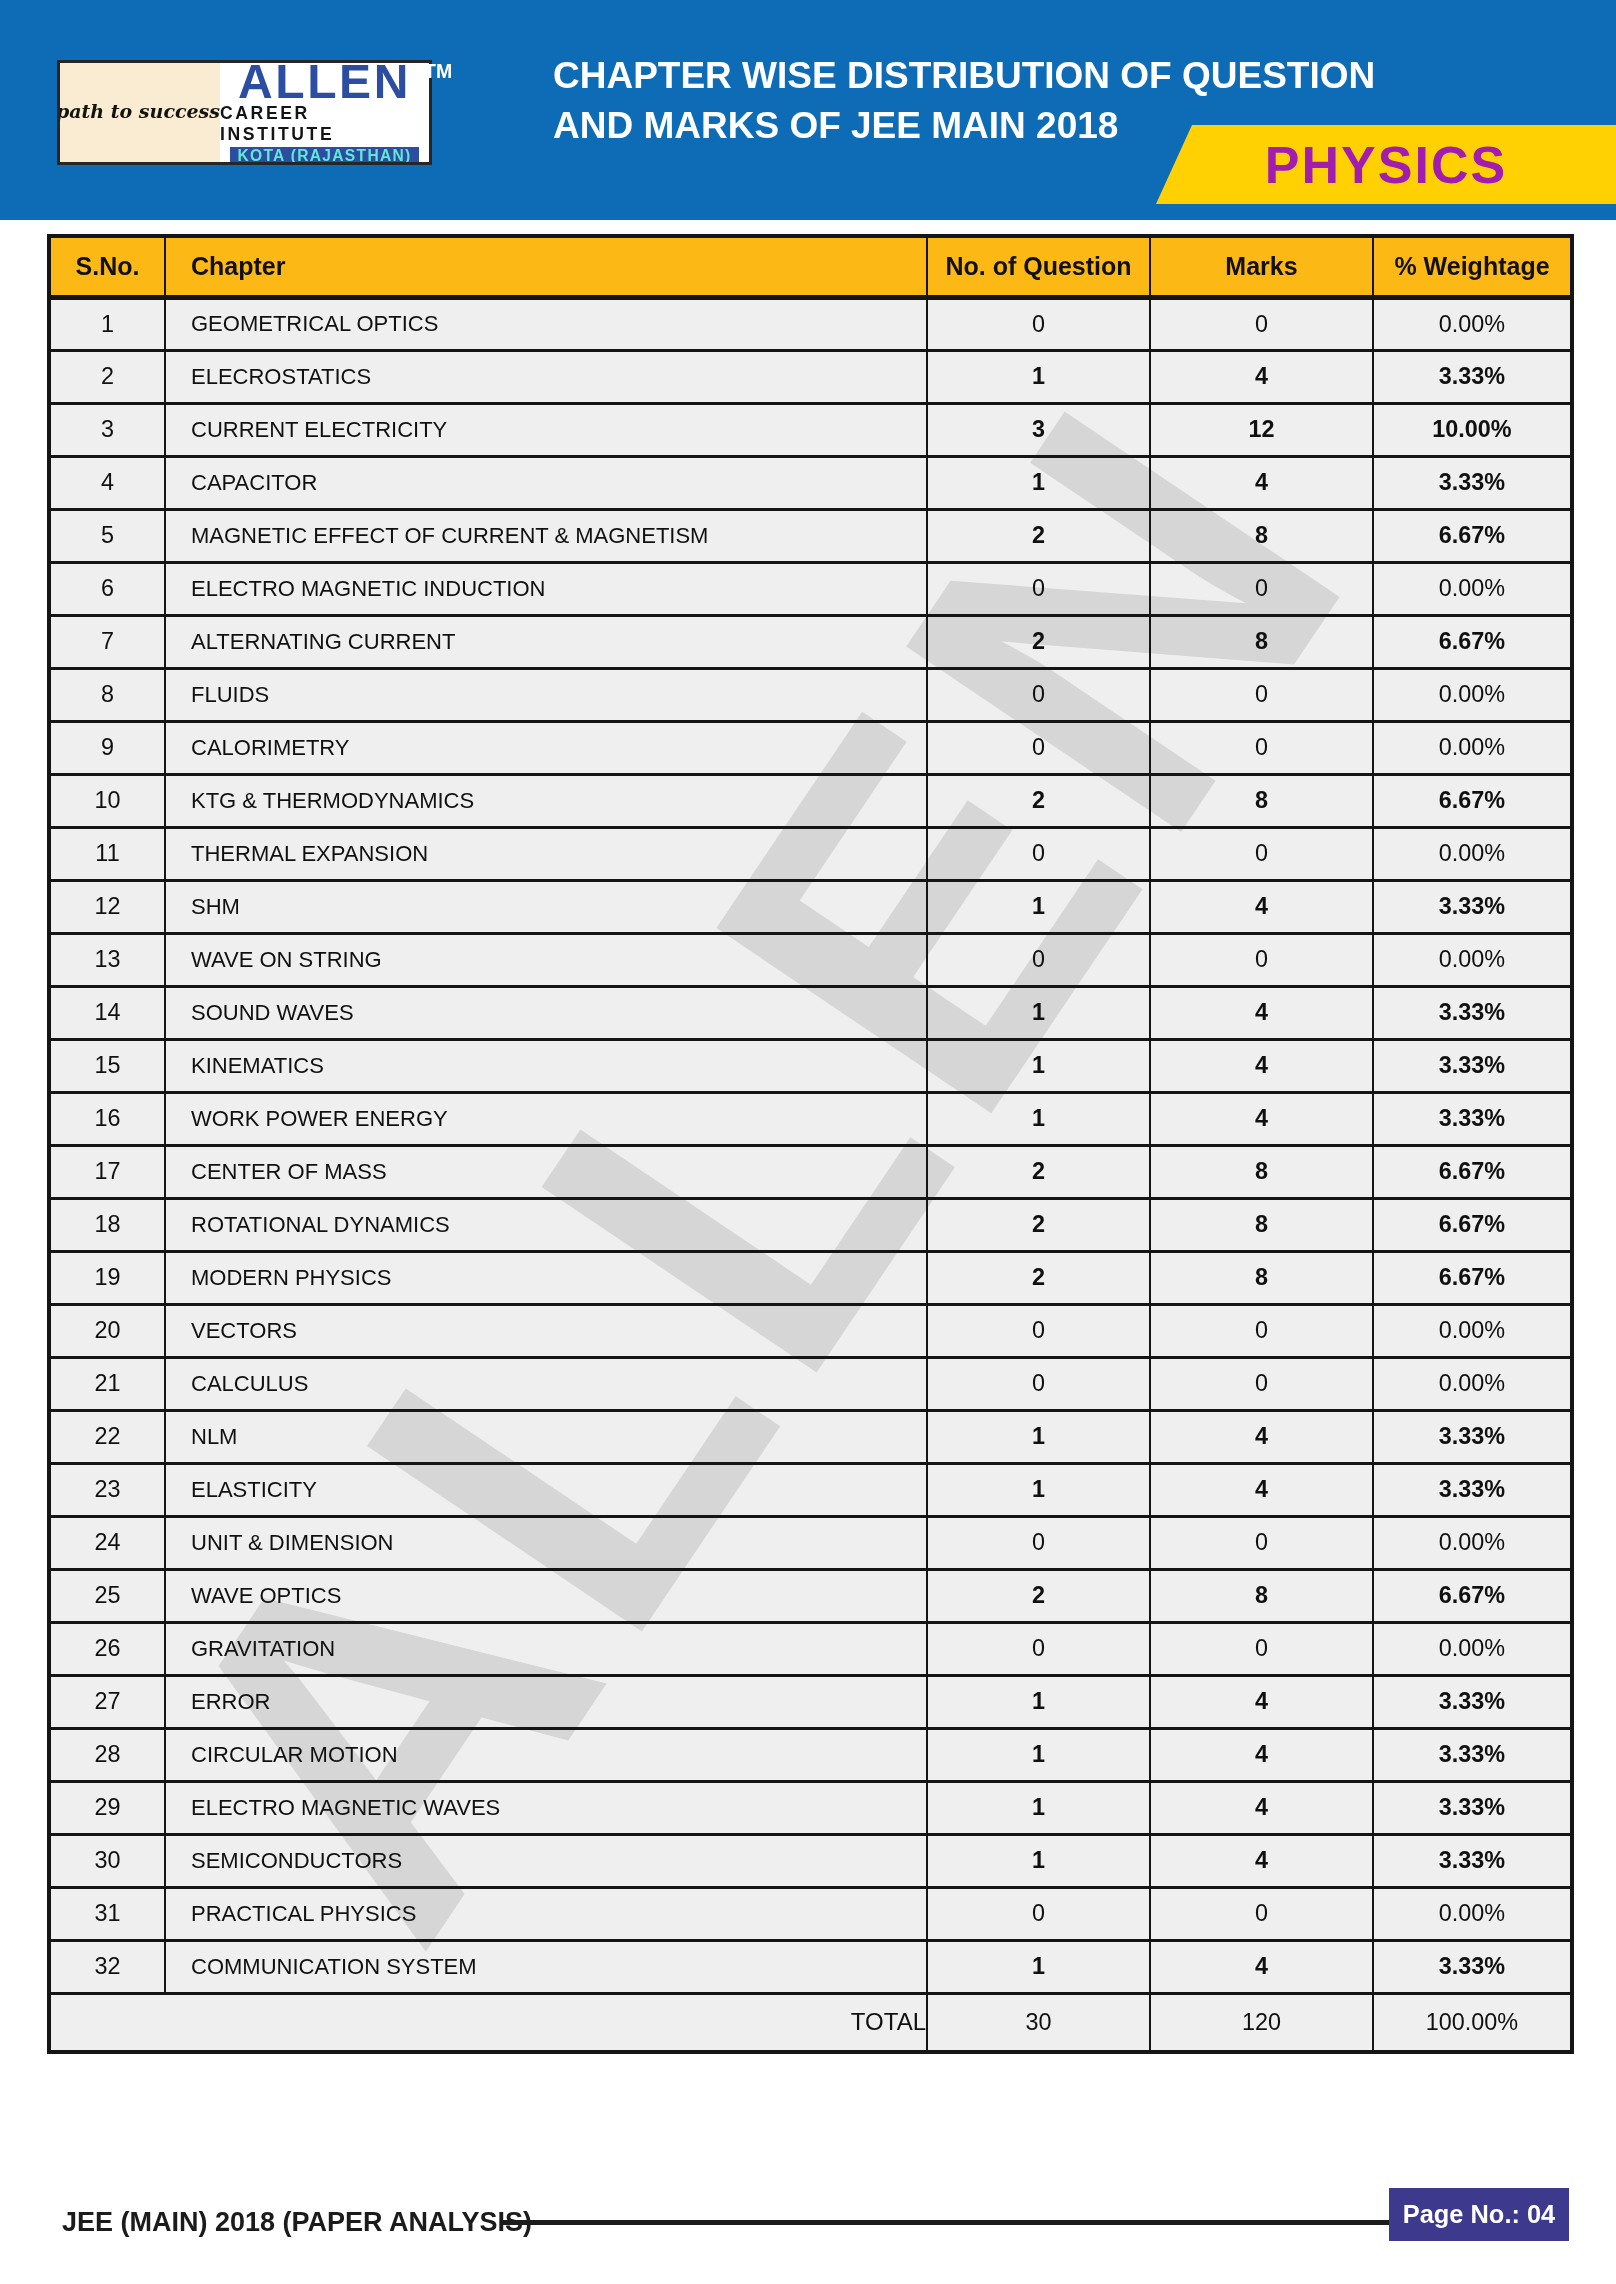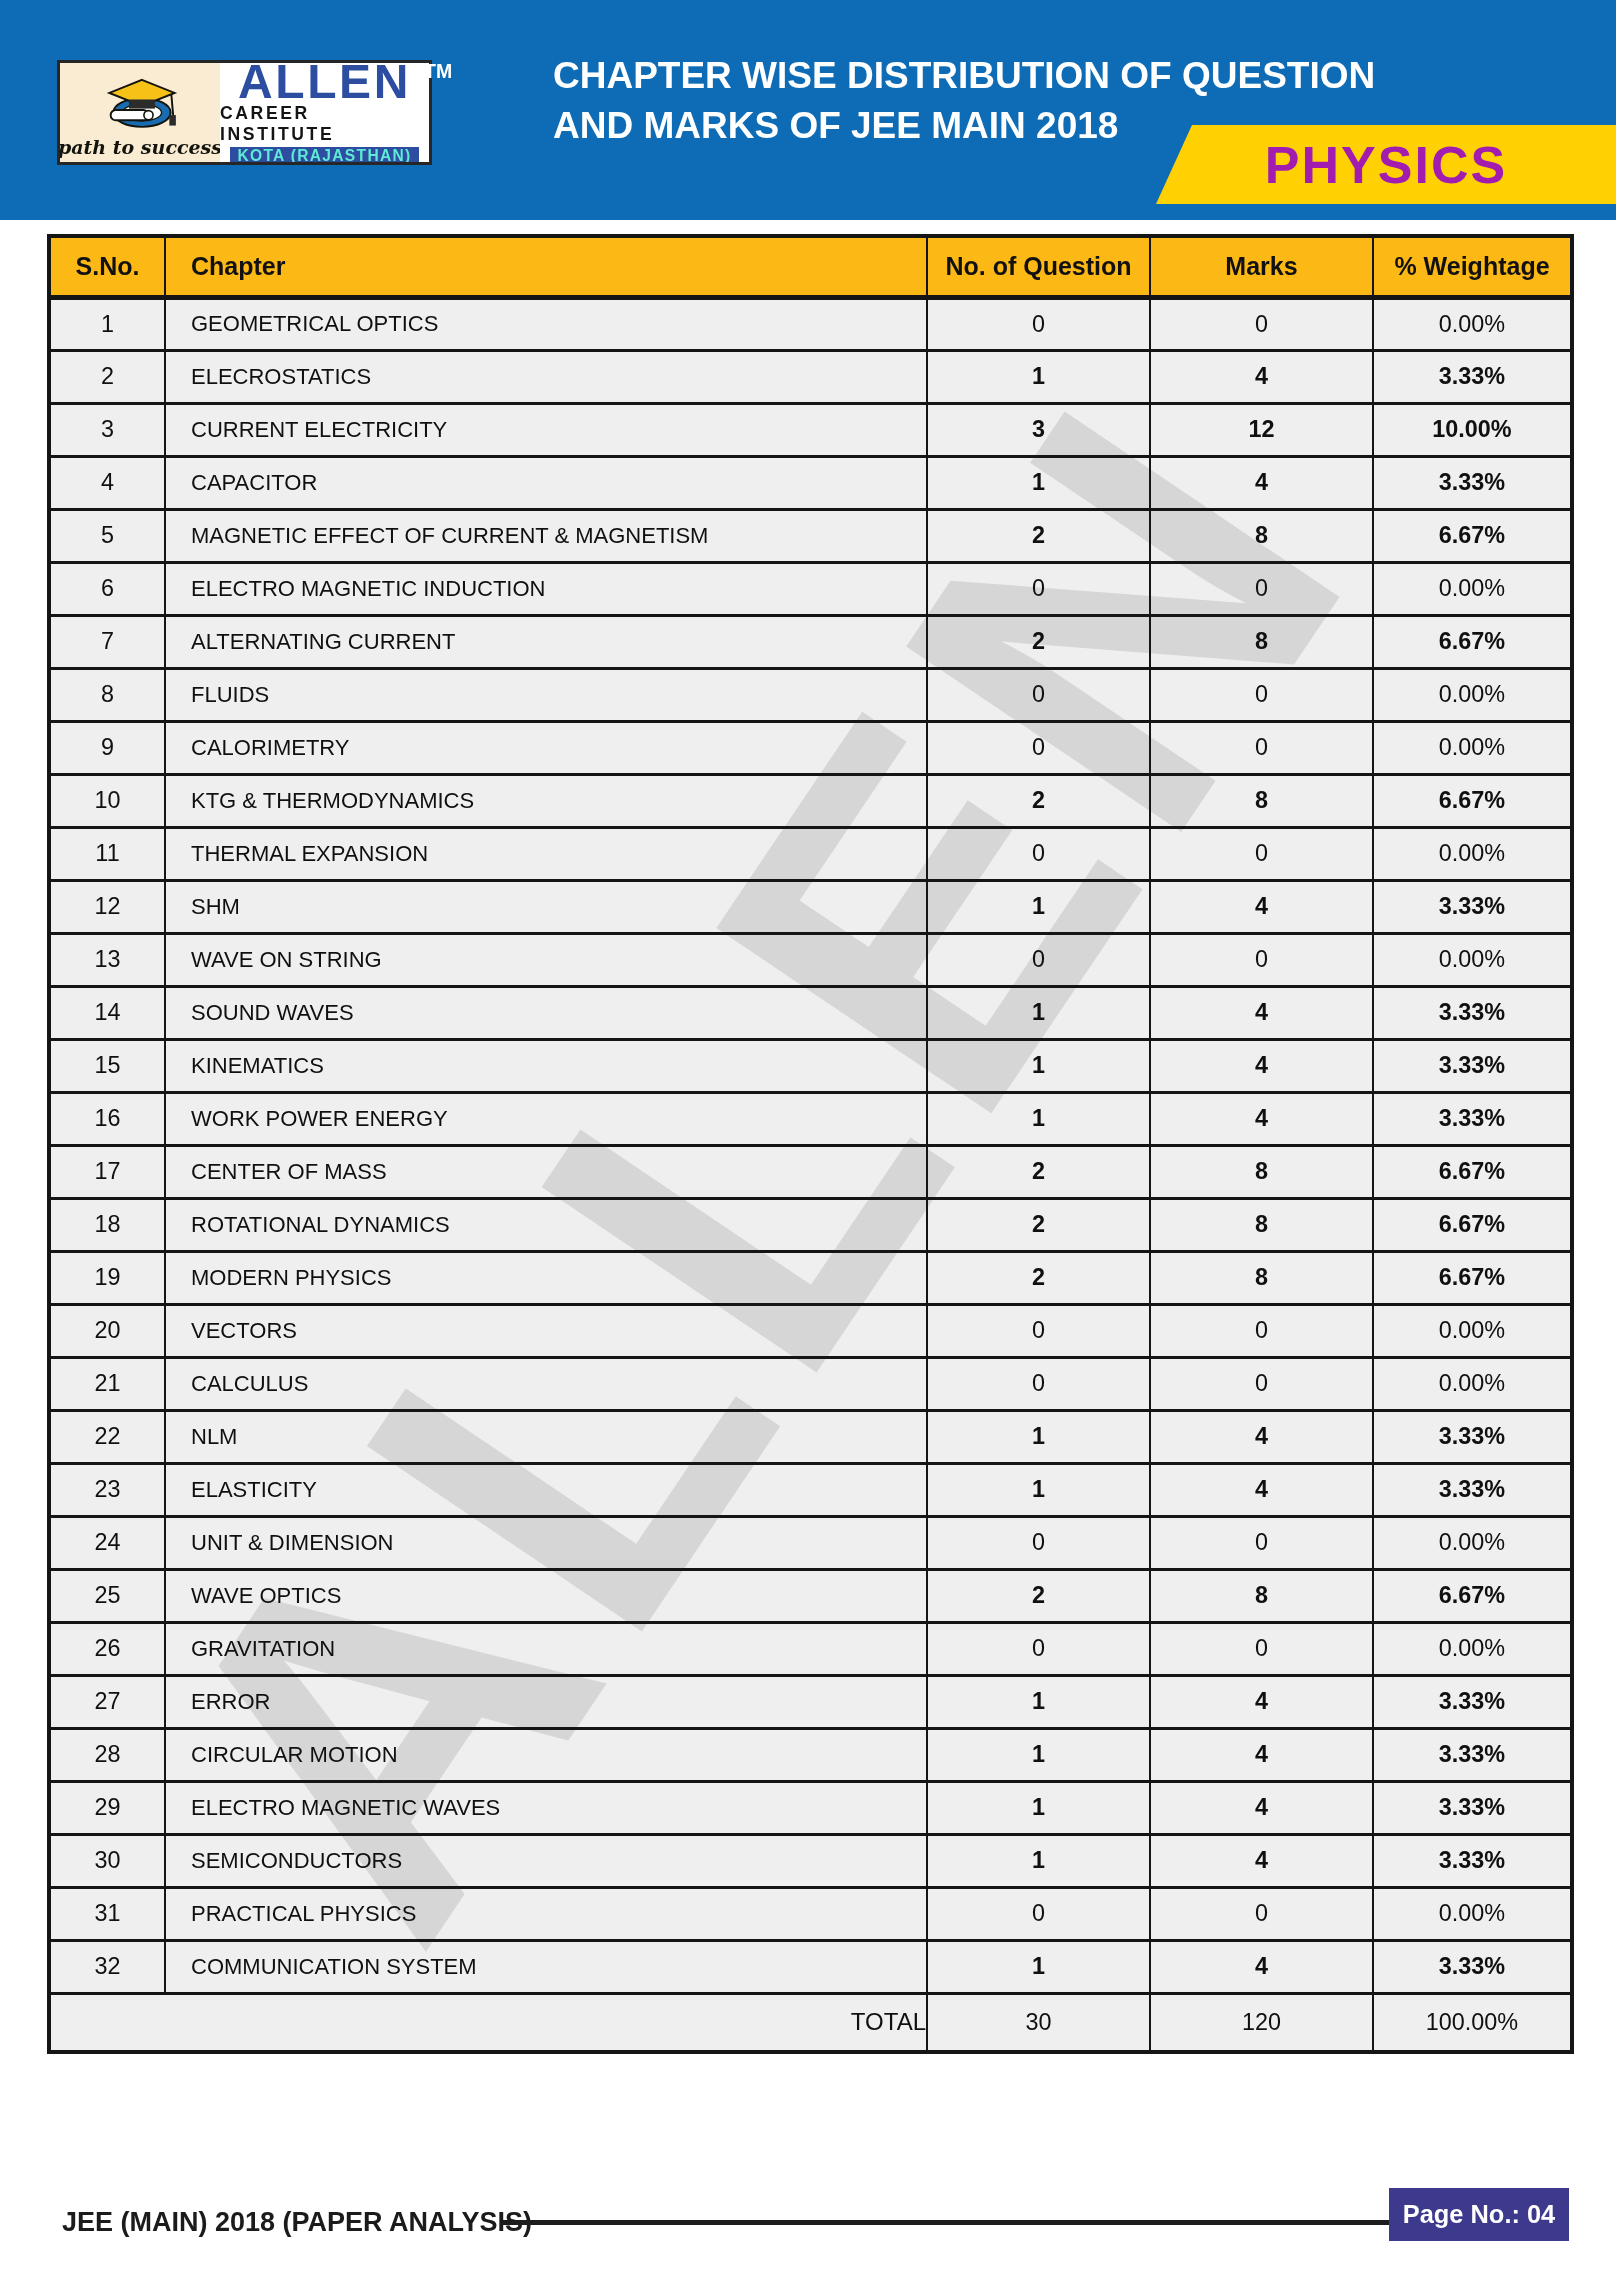--- a/index.html
+++ b/index.html
@@ -18,21 +18,21 @@
   }
 
   
   .logo-box {
     position:absolute; left:57px; top:60px; width:375px; height:105px;
     background:#ffffff; border:3.9px solid #262626;
     display:flex; overflow:hidden;
   }
   .logo-left {
     width:160px; height:100%; background:#faecd2;
-    display:flex; flex-direction:column; align-items:center; justify-content:flex-end;
+    display:flex; flex-direction:row; align-items:center; justify-content:flex-end;
     padding-bottom:4px;
   }
   .logo-emblem { width:98px; height:60px; }
   .logo-tagline {
     font-family:"DejaVu Serif", serif; font-style:italic; font-weight:700;
     font-size:19px; color:#14140f; line-height:22px; white-space:nowrap;
   }
   .logo-right {
     flex:1; display:flex; flex-direction:column; align-items:center; justify-content:center;
     background:#ffffff; padding-top:1.3px;

